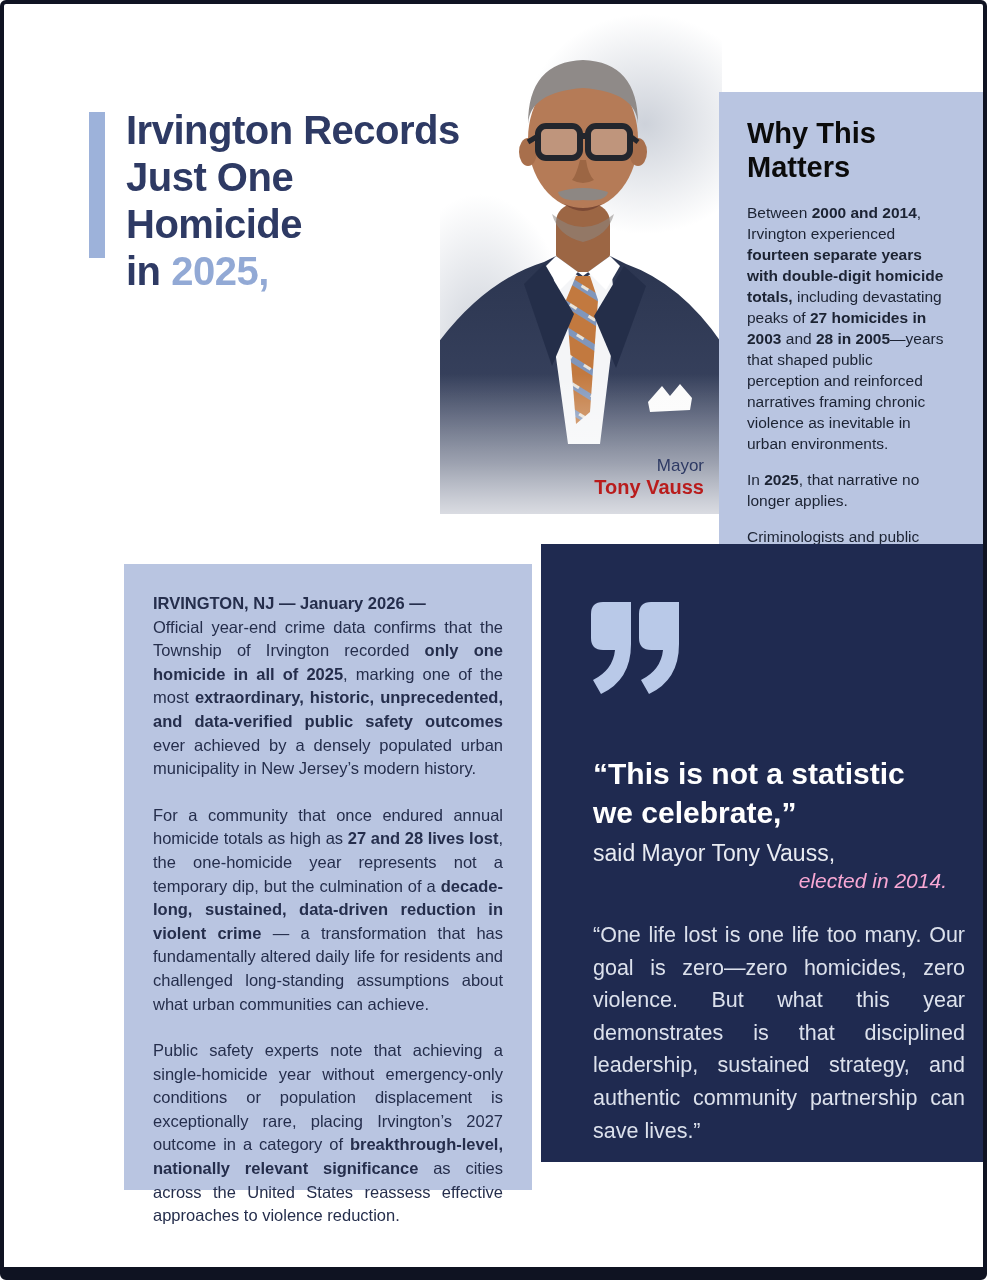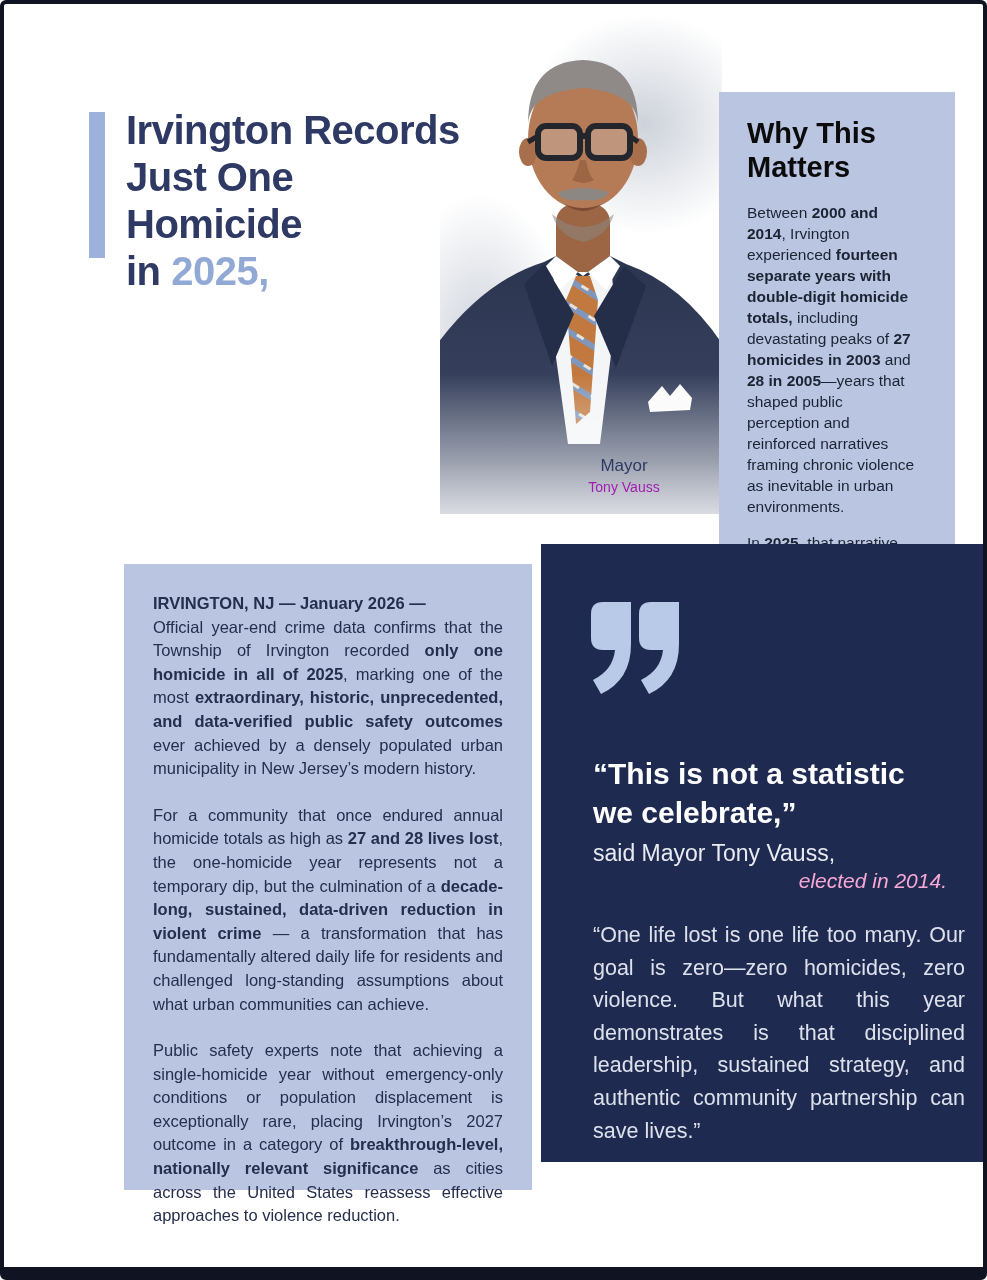--- a/index.html
+++ b/index.html
@@ -39,29 +39,29 @@
 
   
   .photo {
     position:absolute; left:436px; top:10px;
     width:282px; height:540px;
     z-index:1;
   }
   .photo svg { display:block; width:100%; height:100%; }
   .caption {
     position:absolute; left:540px; top:452px; width:160px;
-    text-align:center; z-index:3;
+    text-align:right; z-index:3;
   }
   .caption .role { font-size:17px; color:#2e3a64; line-height:20px; }
-  .caption .name { font-size:14px; font-weight:normal; color:#a21caf; line-height:22px; }
+  .caption .name { font-size:20px; font-weight:bold; color:#b91c1c; line-height:22px; }
 
   
   .wtm-box {
     position:absolute; left:715px; top:88px;
-    width:236px; height:598px;
+    width:268px; height:598px;
     background:#b9c5e1;
     padding:24px 40px 0 28px;
     z-index:2;
   }
   .wtm-heading {
     font-size:29px; line-height:34px; font-weight:bold; color:#0b0b0b;
     margin-bottom:18px;
   }
   .wtm-box p {
     font-size:15.5px; line-height:21px; color:#1c2333;

